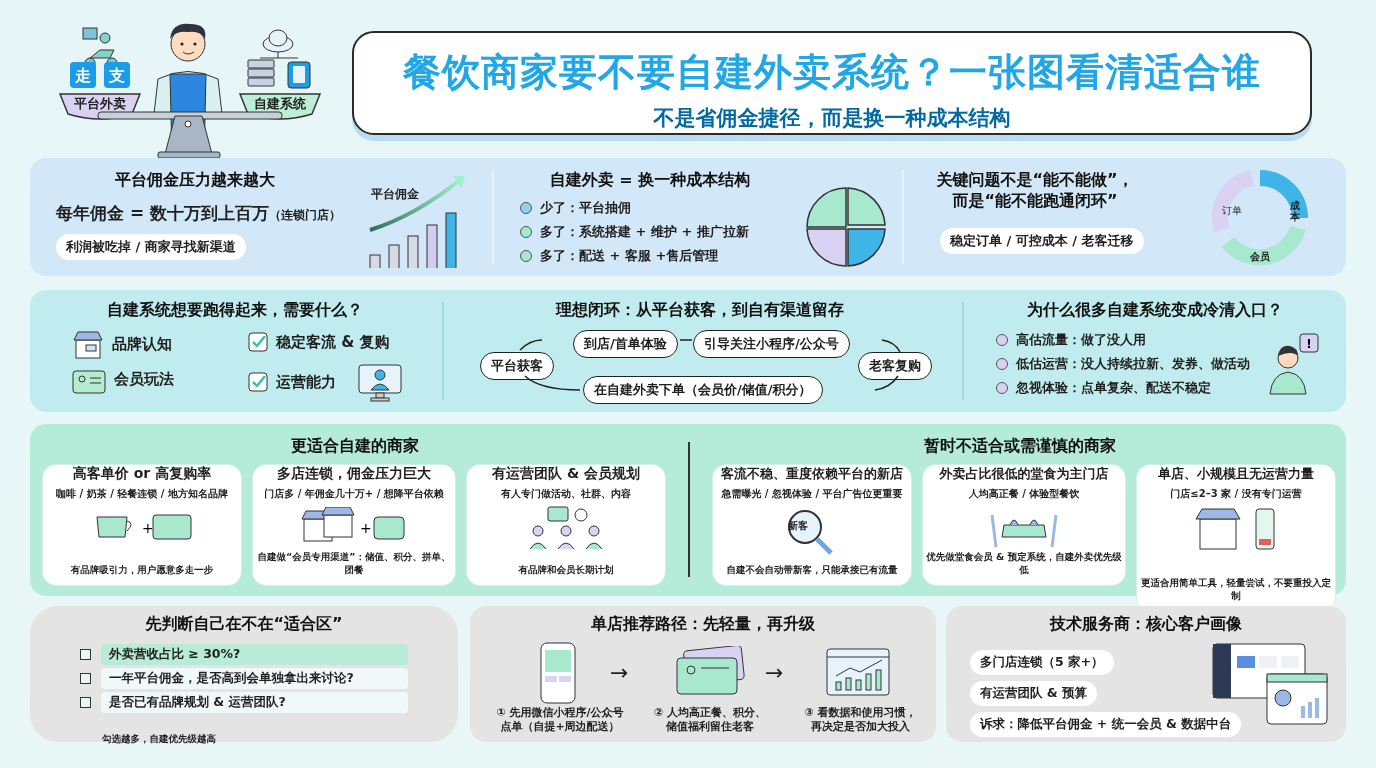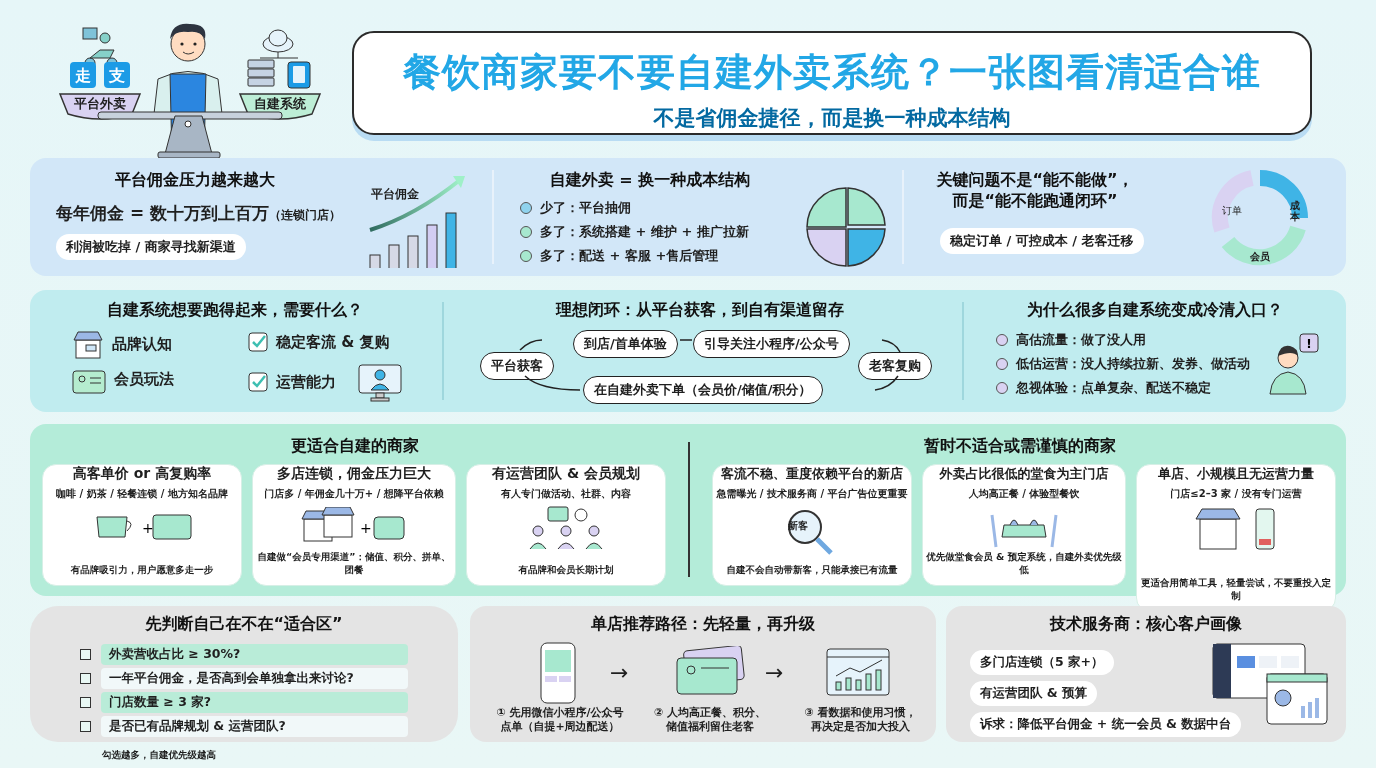--- a/index.html
+++ b/index.html
@@ -298,21 +298,21 @@
         <circle cx="68" cy="26" r="5" fill="#d9d2f2" stroke="#333"></circle>
         <path d="M4 44 Q12 32 20 44" fill="#a7e8cf" stroke="#333"></path>
         <path d="M32 44 Q40 32 48 44" fill="#d9d2f2" stroke="#333"></path>
         <path d="M60 44 Q68 32 76 44" fill="#a7e8cf" stroke="#333"></path>
       </svg>
     <div class="cf">有品牌和会员长期计划</div>
   </div>
 
   <div class="card" style="left:682px;top:40px;width:200px;height:122px">
     <div class="ct" style="font-size:13px">客流不稳、重度依赖平台的新店</div>
-    <div class="cs">急需曝光 / 技术服务商 / 平台广告位更重要</div>
+    <div class="cs">急需曝光 / 忽视体验 / 平台广告位更重要</div>
     <div style="position:relative;height:48px;margin-top:4px">
       <svg width="70" height="50">
           <circle cx="28" cy="22" r="16" fill="#e6f3fb" stroke="#333" stroke-width="2"></circle>
           <line x1="40" y1="34" x2="54" y2="48" stroke="#6fa8e0" stroke-width="5"></line>
         </svg>
       <span style="position:absolute;left:50%;top:14px;transform:translateX(-24px);font-size:10px;font-weight:bold">新客</span>
     </div>
     <div class="cf">自建不会自动带新客，只能承接已有流量</div>
   </div>
   <div class="card" style="left:892px;top:40px;width:204px;height:122px">
@@ -348,27 +348,23 @@
     <div class="check-row">
         <span class="chk"></span>
         <span class="chk-text" style="background:#b9ecd8">外卖营收占比 ≥ 30%?</span>
       </div>
     <div class="check-row">
         <span class="chk"></span>
         <span class="chk-text" style="background:#f1f8f9">一年平台佣金，是否高到会单独拿出来讨论?</span>
       </div>
     <div class="check-row">
         <span class="chk"></span>
-        <span class="chk-text" style="background:#b9ecd8">门店数量 ≥ 3 家?</span>
-      </div>
-    <div class="check-row">
-        <span class="chk"></span>
         <span class="chk-text" style="background:#f1f8f9">是否已有品牌规划 &amp; 运营团队?</span>
       </div>
-    <div style="font-size:9.5px;font-weight:bold;margin-left:22px;margin-top:12px">勾选越多，自建优先级越高</div>
+    <div style="font-size:9.5px;font-weight:bold;margin-left:22px;margin-top:20px">勾选越多，自建优先级越高</div>
   </div>
 </div>
 
 <div class="abs row4b">
   <div style="text-align:center;margin-top:8px">
       <div class="h">单店推荐路径：先轻量，再升级</div>
     </div>
   <svg class="abs" style="left:70px;top:36px" width="36" height="62">
       <rect x="1" y="1" width="34" height="60" rx="6" fill="#fff" stroke="#333"></rect>
       <rect x="5" y="8" width="26" height="22" fill="#a7e8cf"></rect>

